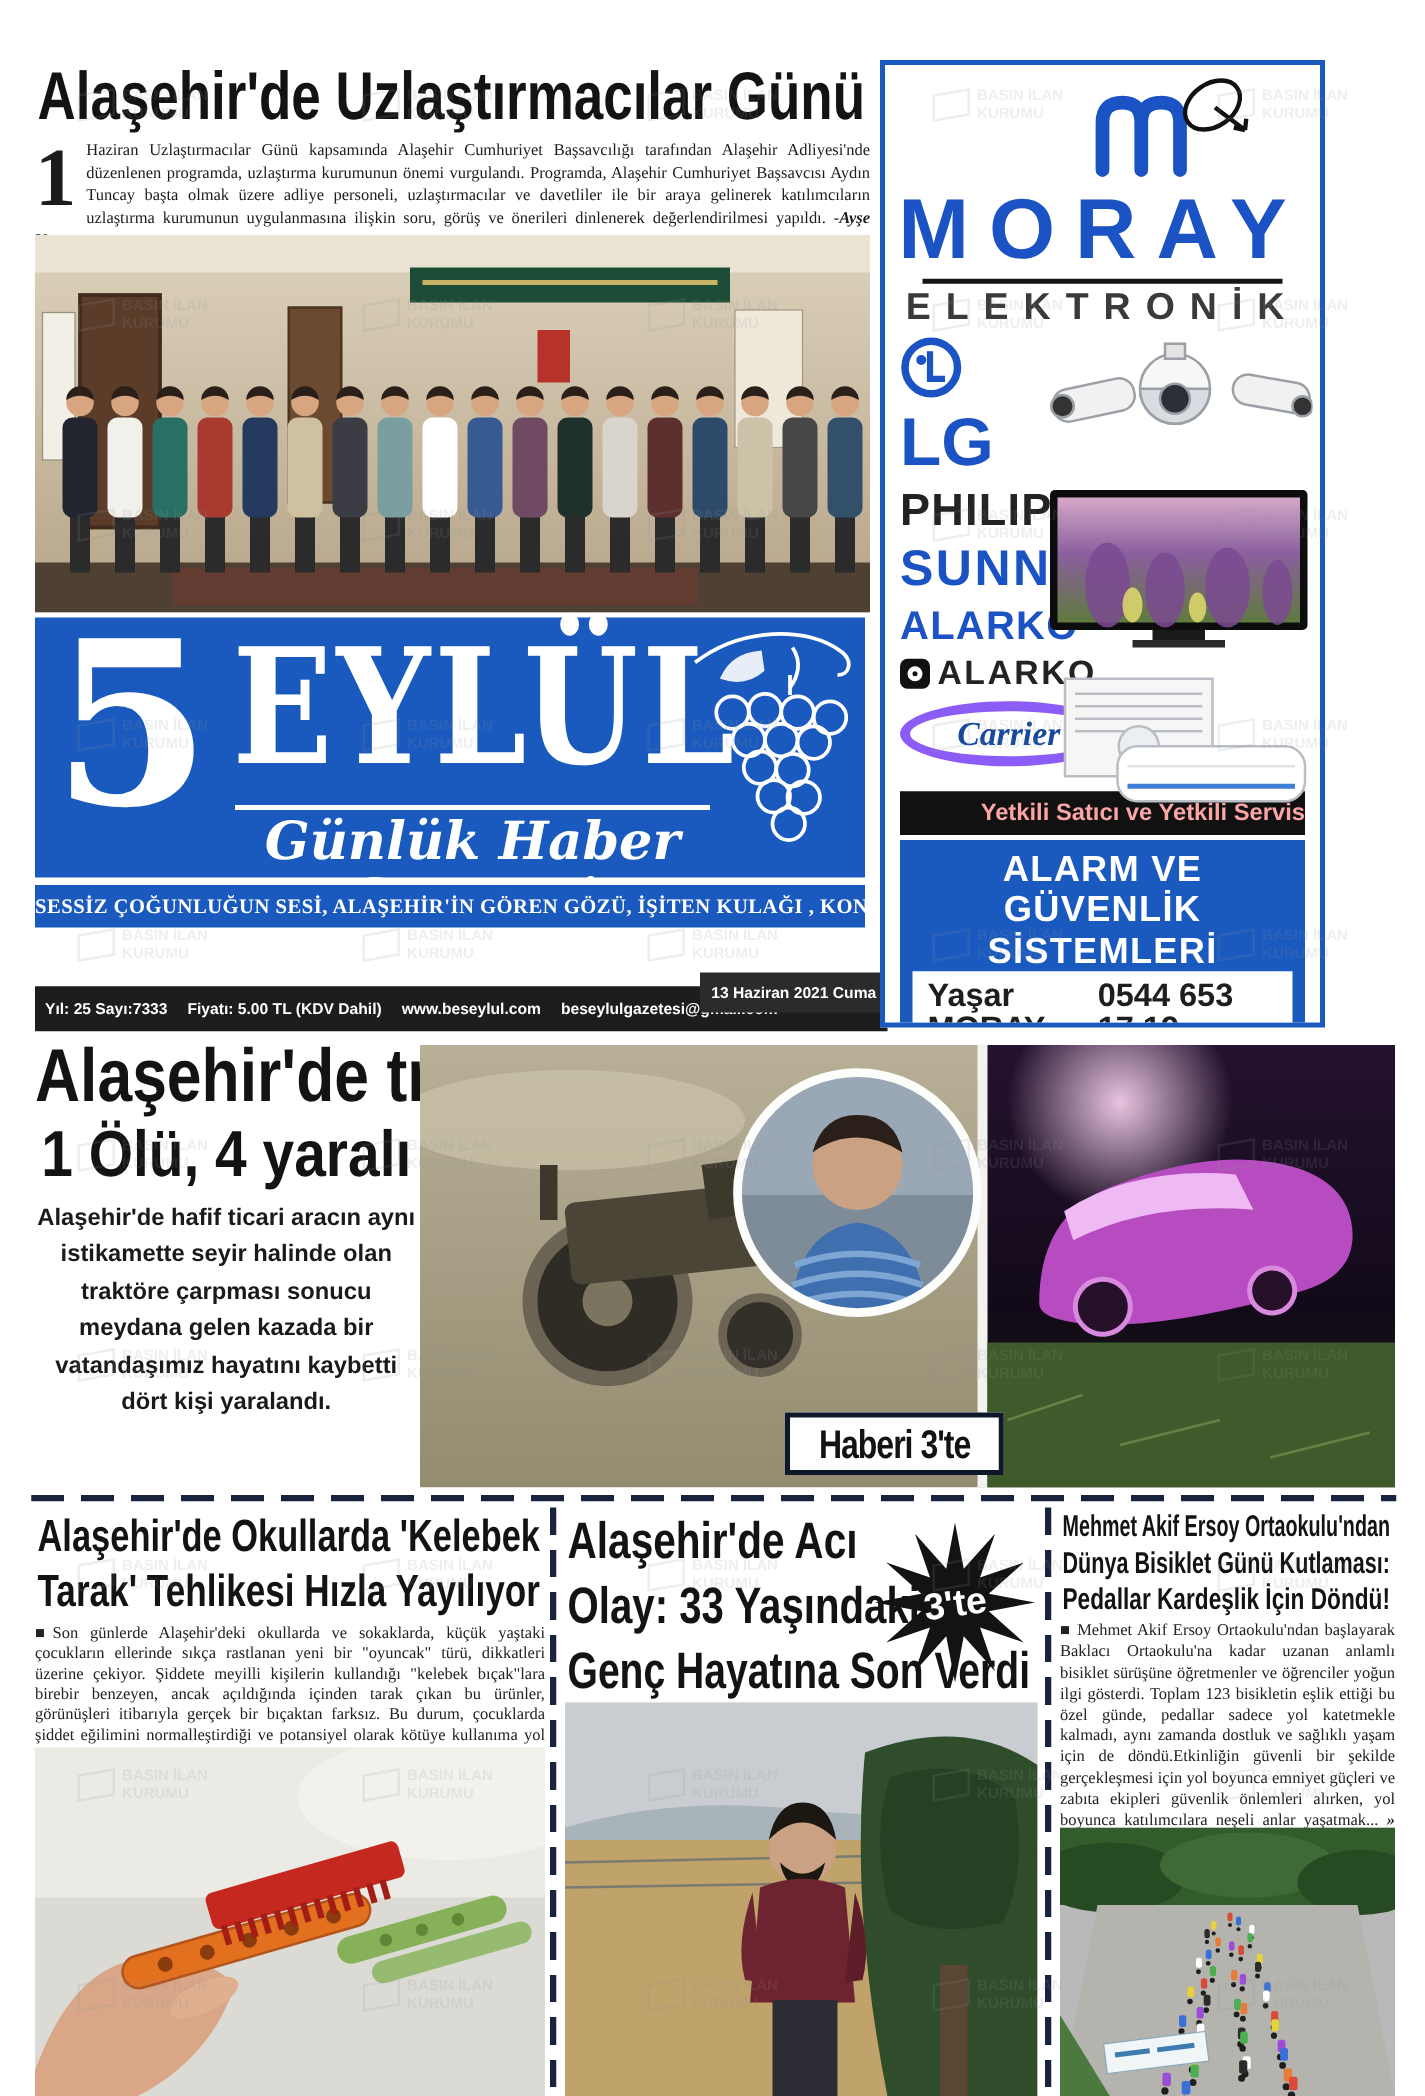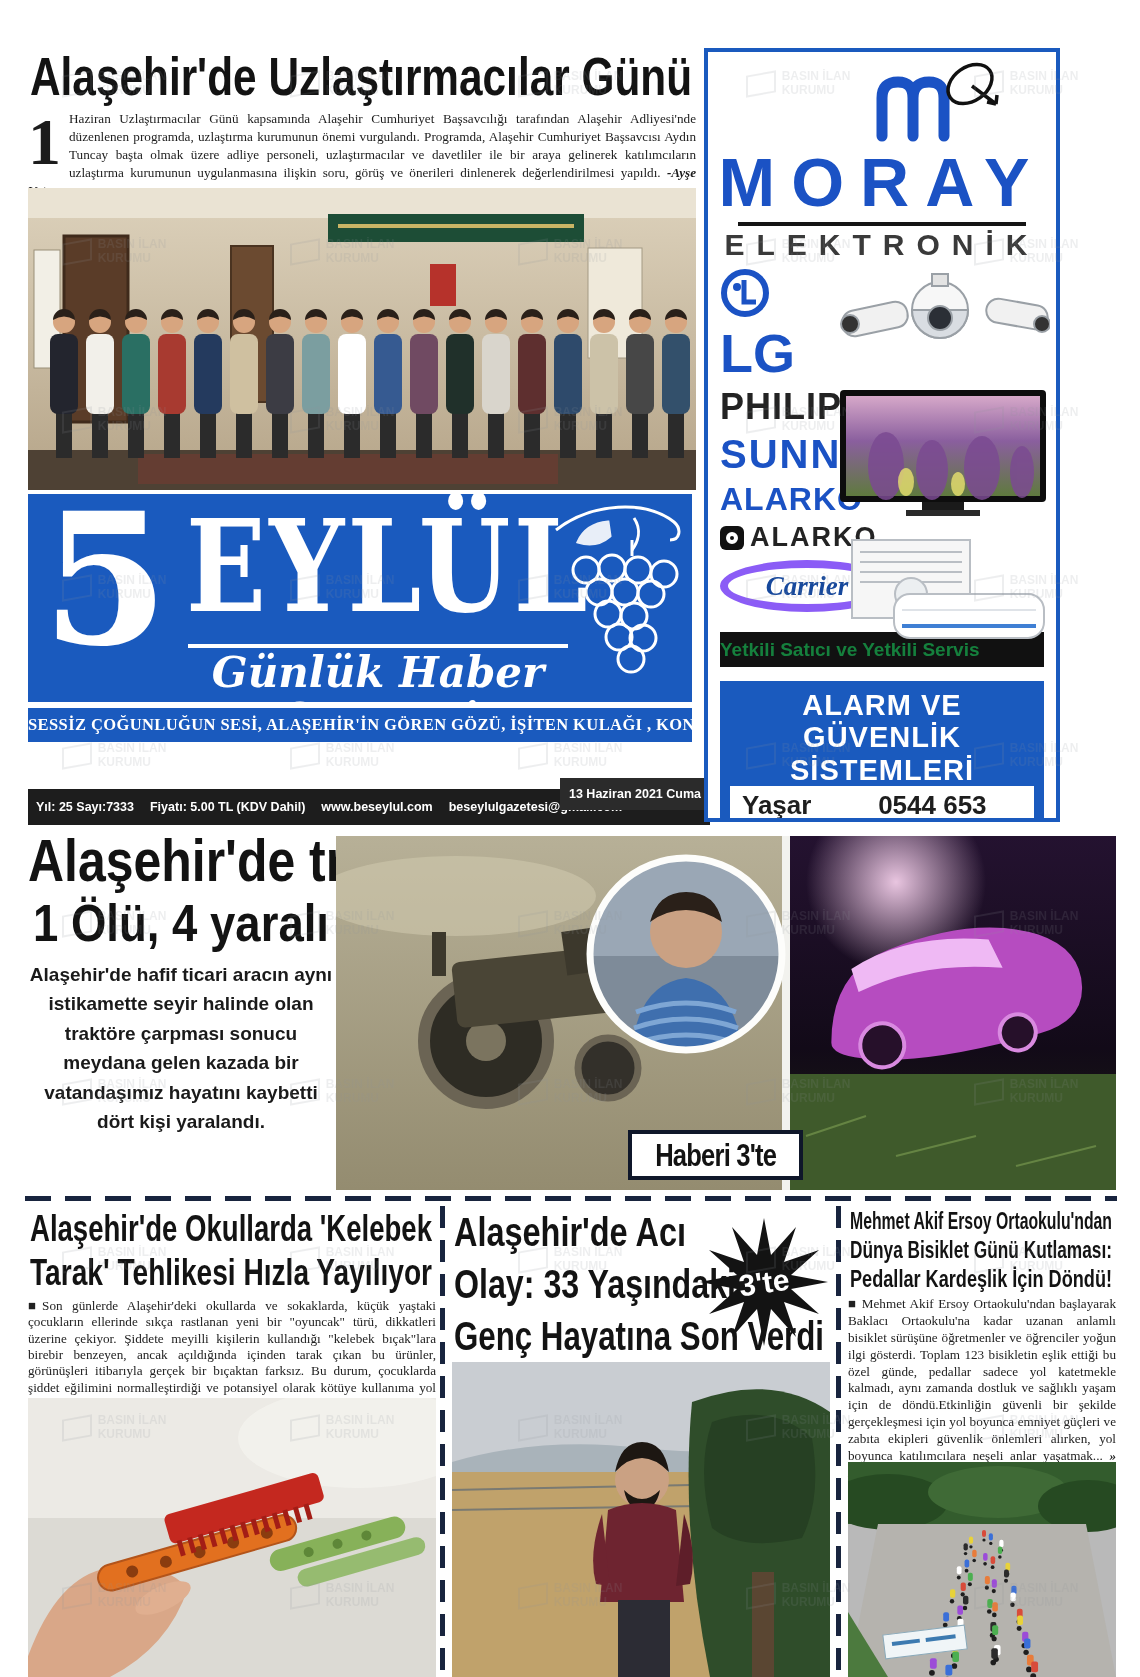--- a/index.html
+++ b/index.html
@@ -56,22 +56,22 @@
   .b-sunny{color:#1b52c4;font:800 40px/1 "Liberation Sans",sans-serif;letter-spacing:2px;}
   .b-tcl{color:#232323;font:800 42px/1 "Liberation Sans",sans-serif;letter-spacing:9px;}
   .b-toshiba{color:#1b52c4;font:800 32px/1 "Liberation Sans",sans-serif;letter-spacing:1px;}
   .b-alarko{display:flex;align-items:center;gap:6px;color:#232323;
             font:800 27px/1 "Liberation Sans",sans-serif;letter-spacing:2px;}
   .alarko-ic{width:24px;height:24px;background:#111;border-radius:6px;flex:none;position:relative;}
   .alarko-ic::after{content:"";position:absolute;inset:6px;border:4px solid #fff;border-radius:50%;}
   .b-carrier{width:158px;border:8px solid #8b5cf6;border-radius:50%;text-align:center;
              color:#16489c;font:700 italic 27px/36px "Liberation Serif",serif;}
   .pcol{position:absolute;right:-4px;top:0;width:214px;}
-  .authbar{background:#111;color:#15803d;text-align:left;font:700 19px/1 "Liberation Sans",sans-serif;
-           padding:8px 0;margin:2px 2px 14px;}
+  .authbar{background:#111;color:#fca5a5;text-align:right;font:700 19px/1 "Liberation Sans",sans-serif;
+           padding:8px 0;margin:2px 2px 4px;}
   .services{background:#1a5abe;padding:8px 6px 8px;margin:0 2px;}
   .services .t{color:#fff;text-align:center;font:800 29px/1.12 "Liberation Sans",sans-serif;letter-spacing:1px;}
   .contact{background:#fff;margin:0 4px 0;display:flex;justify-content:flex-end;align-items:center;
            padding:6px 12px;color:#1e1e1e;font:800 26px/1 "Liberation Sans",sans-serif;}
   .addr{background:#fff;border:3px solid #0d3f9e;margin:6px 2px 0;text-align:center;color:#1247b0;
         font:800 19px/1 "Liberation Sans",sans-serif;padding:8px 0;}
 
   
   .main-body{font:700 19px/1.55 "Liberation Sans",sans-serif;color:#1a1a1a;text-align:center;}
   .badge-haberi{position:absolute;left:628px;top:1130px;background:#fff;border:4px solid #0f172a;

